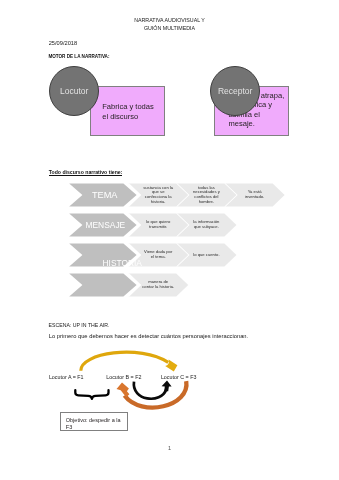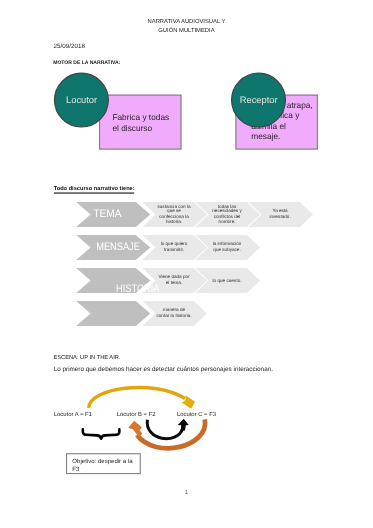--- a/index.html
+++ b/index.html
@@ -3,25 +3,25 @@
 <meta charset="utf-8">
 <style>
   html,body{margin:0;padding:0;}
   body{width:339px;height:480px;background:#ffffff;font-family:"Liberation Sans",sans-serif;color:#231f20;overflow:hidden;}
   .page{position:relative;width:339px;height:480px;}
   .abs{position:absolute;}
   .hdr{position:absolute;top:17.3px;left:0;width:339px;text-align:center;font-size:5.3px;line-height:7.6px;color:#1a1a1a;}
   .date{position:absolute;left:48.7px;top:40.2px;font-size:5.7px;color:#1a1a1a;}
   .h1{position:absolute;left:48.4px;top:54.2px;font-size:4.6px;font-weight:bold;color:#111;}
   
-  .circ{position:absolute;border-radius:50%;background:#0f766e;border:1.1px solid #3f3f3f;box-sizing:border-box;display:flex;align-items:center;justify-content:center;color:#e2e2e2;font-size:8.5px;}
+  .circ{position:absolute;border-radius:50%;background:#737373;border:1.1px solid #3f3f3f;box-sizing:border-box;display:flex;align-items:center;justify-content:center;color:#e2e2e2;font-size:8.5px;}
   .rectbox{position:absolute;background:#f0abfc;border:0.8px solid #808080;box-sizing:border-box;}
   .rectbox .tx{position:absolute;font-size:7.55px;line-height:9.6px;color:#231f20;}
   
-  .chev-label{position:absolute;color:#ffffff;font-size:9.9px;display:flex;align-items:center;}
+  .chev-label{position:absolute;color:#ffffff;font-size:9.9px;display:flex;align-items:center;justify-content:center;}
   .chev-body{position:absolute;color:#2b2b2b;font-size:4.2px;line-height:4.55px;text-align:center;display:flex;align-items:center;justify-content:center;}
   .h2{position:absolute;left:48.8px;top:168.7px;font-size:5.15px;font-weight:bold;color:#111;}
   .h2 span{border-bottom:0.6px solid #111;padding-bottom:0.4px;}
   .h3{position:absolute;left:48.6px;top:321.7px;font-size:5.2px;color:#1a1a1a;}
   .para{position:absolute;left:48.8px;top:332.5px;font-size:5.78px;color:#1a1a1a;white-space:nowrap;}
   .arrows{position:absolute;left:0;top:0;}
   .actor{position:absolute;top:374px;font-size:5.35px;color:#1a1a1a;white-space:nowrap;}
   .objbox{position:absolute;left:60.4px;top:411.8px;width:67.7px;height:19.3px;border:0.8px solid #808080;box-sizing:border-box;}
   .objbox span{position:absolute;left:4.4px;top:4px;width:58px;font-size:5.5px;line-height:7.2px;color:#231f20;display:block;}
   .pgnum{position:absolute;left:0;width:339px;text-align:center;top:444.8px;font-size:5.6px;color:#555;}

